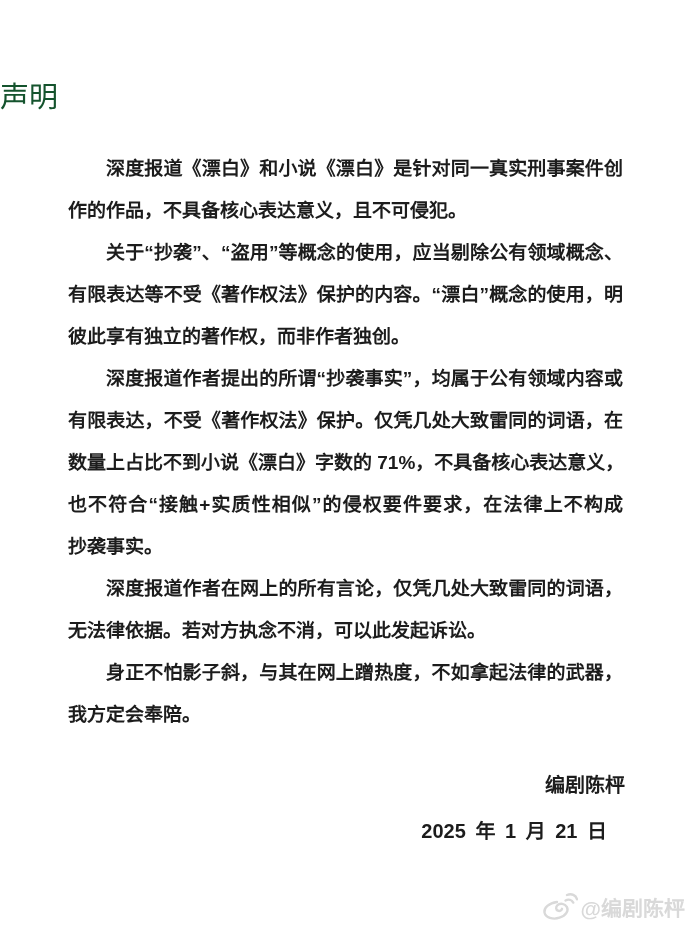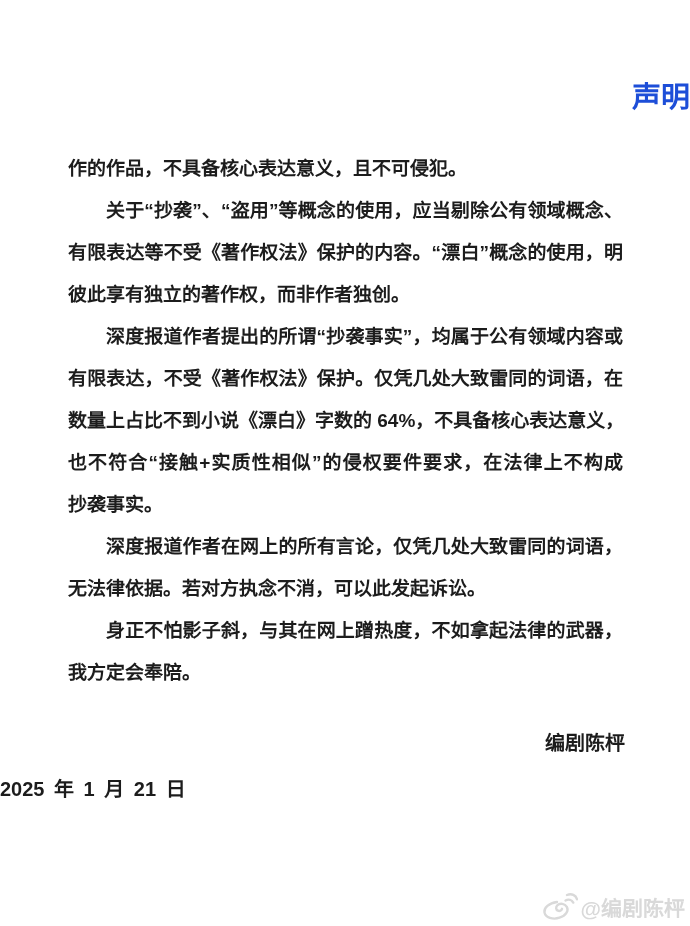--- a/index.html
+++ b/index.html
@@ -11,25 +11,25 @@
   .page {
     position: relative;
     width: 690px;
     height: 926px;
     background: #ffffff;
     color: #1c1c1c;
     overflow: hidden;
   }
   .title {
     margin: 76px 0 0 0;
-    text-align: right;
+    text-align: left;
     font-size: 29px;
-    font-weight: 700;
+    font-weight: 400;
     line-height: 42px;
-    color: #1d4ed8;
+    color: #14532d;
   }
   .doc-body {
     margin: 30px 67px 0 68px;
     font-size: 19px;
     font-weight: 600;
   }
   .paragraph { margin: 0; }
   .line {
     line-height: 42px;
     height: 42px;
@@ -42,21 +42,21 @@
   .line.last  { text-align-last: left; }
   .signature {
     margin: 28px 65px 0 16px;
     text-align: right;
     font-size: 20px;
     font-weight: 600;
     line-height: 42px;
   }
   .date {
     margin: 4px 83px 0 0;
-    text-align: left;
+    text-align: right;
     font-size: 20px;
     font-weight: 600;
     line-height: 42px;
     word-spacing: 4px;
   }
   .watermark {
     position: absolute;
     right: 5px;
     bottom: 4px;
     display: flex;
@@ -71,31 +71,32 @@
 </style>
 </head>
 <body>
 
 <div class="page">
 
   <h1 class="title">声明</h1>
 
   <div class="doc-body">
       <div class="paragraph">
+        <div class="line first">深度报道《漂白》和小说《漂白》是针对同一真实刑事案件创</div>
         <div class="line last">作的作品，不具备核心表达意义，且不可侵犯。</div>
       </div>
       <div class="paragraph">
         <div class="line first">关于“抄袭”、“盗用”等概念的使用，应当剔除公有领域概念、</div>
         <div class="line">有限表达等不受《著作权法》保护的内容。“漂白”概念的使用，明</div>
         <div class="line last">彼此享有独立的著作权，而非作者独创。</div>
       </div>
       <div class="paragraph">
         <div class="line first">深度报道作者提出的所谓“抄袭事实”，均属于公有领域内容或</div>
         <div class="line">有限表达，不受《著作权法》保护。仅凭几处大致雷同的词语，在</div>
-        <div class="line">数量上占比不到小说《漂白》字数的 64%，不具备核心表达意义，</div>
+        <div class="line">数量上占比不到小说《漂白》字数的 71%，不具备核心表达意义，</div>
         <div class="line">也不符合“接触+实质性相似”的侵权要件要求，在法律上不构成</div>
         <div class="line last">抄袭事实。</div>
       </div>
       <div class="paragraph">
         <div class="line first">深度报道作者在网上的所有言论，仅凭几处大致雷同的词语，</div>
         <div class="line last">无法律依据。若对方执念不消，可以此发起诉讼。</div>
       </div>
       <div class="paragraph">
         <div class="line first">身正不怕影子斜，与其在网上蹭热度，不如拿起法律的武器，</div>
         <div class="line last">我方定会奉陪。</div>

